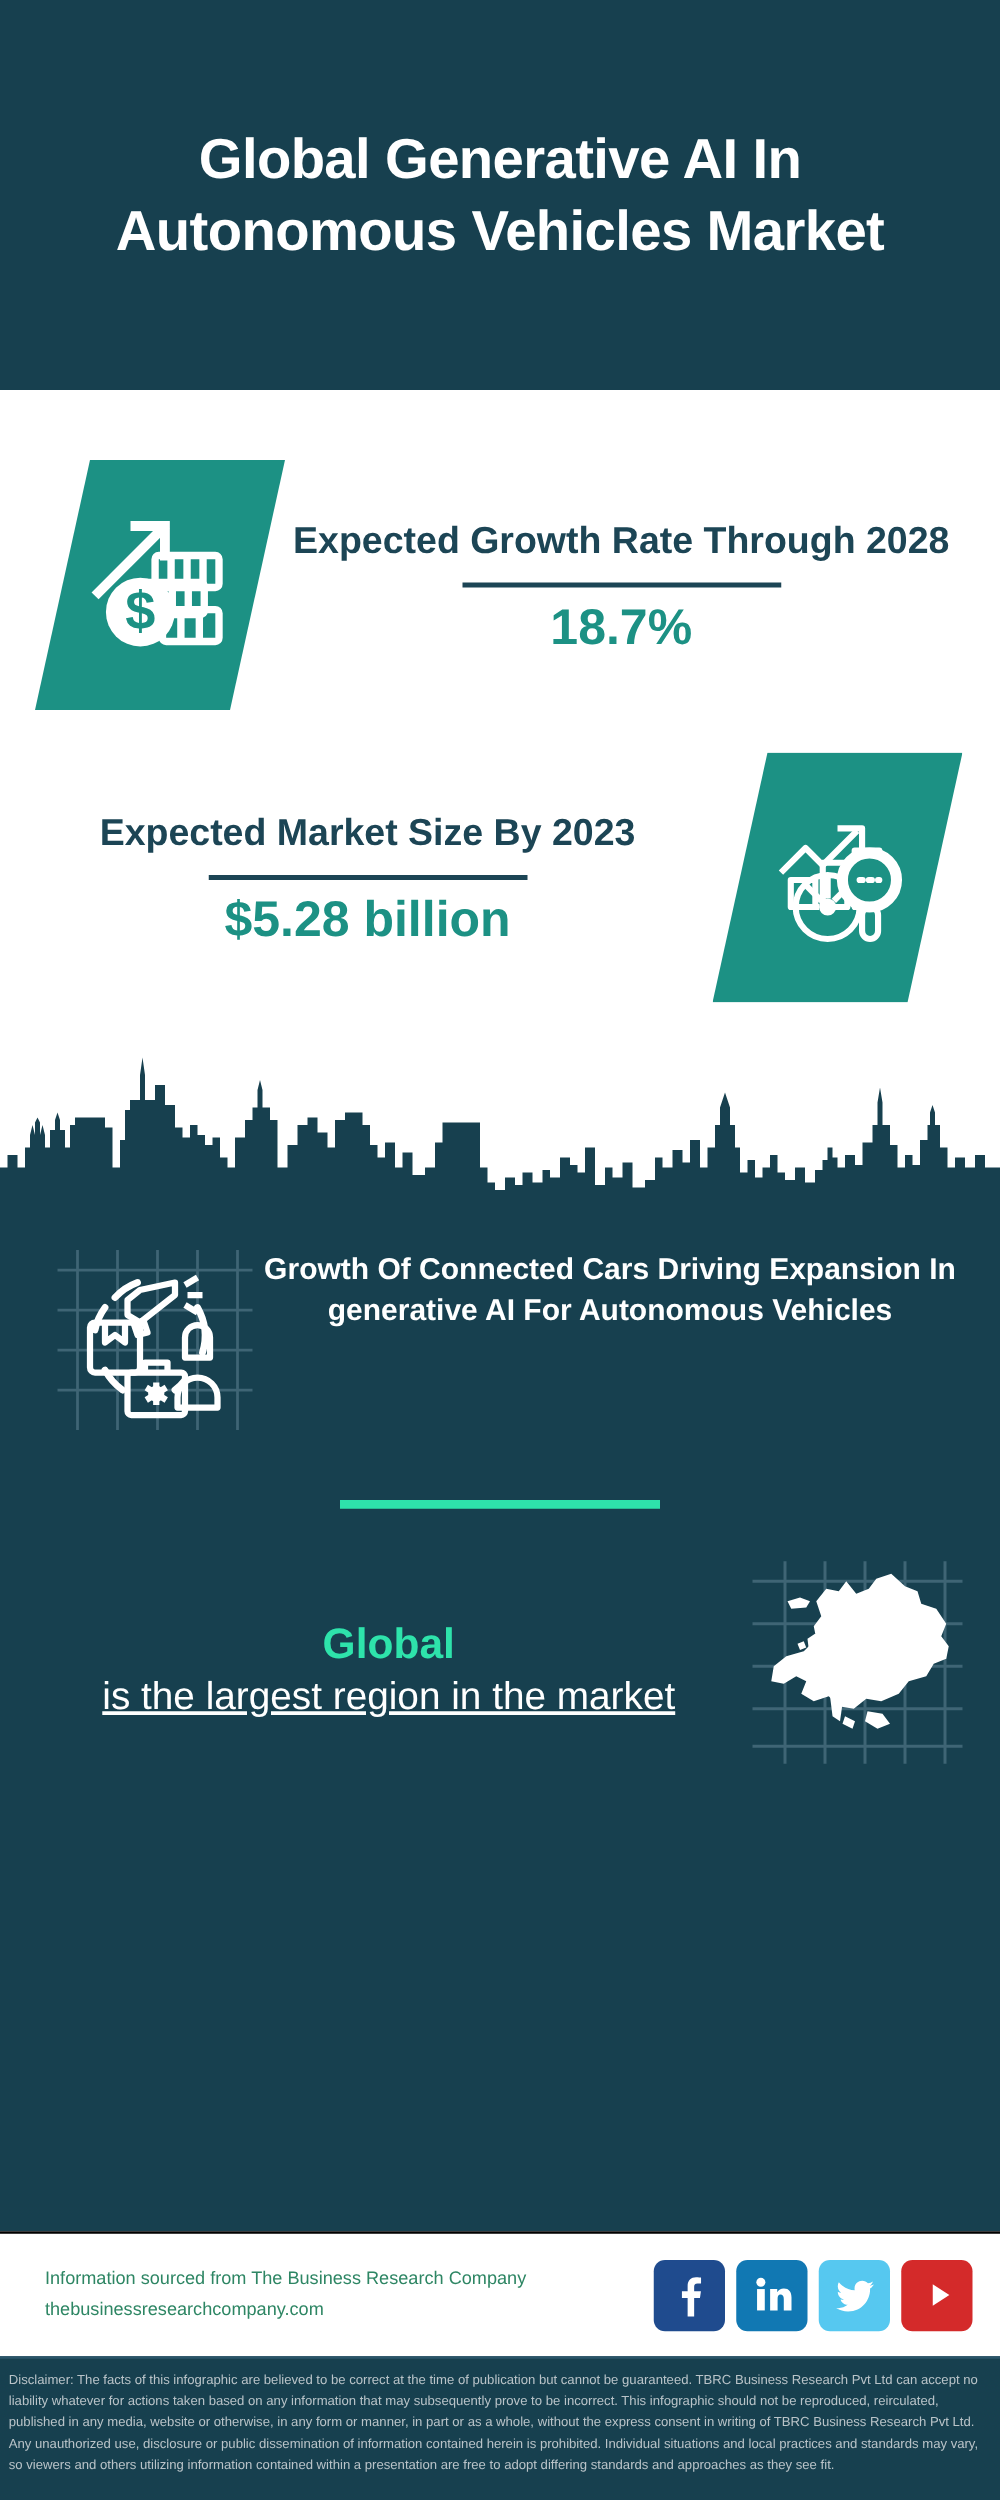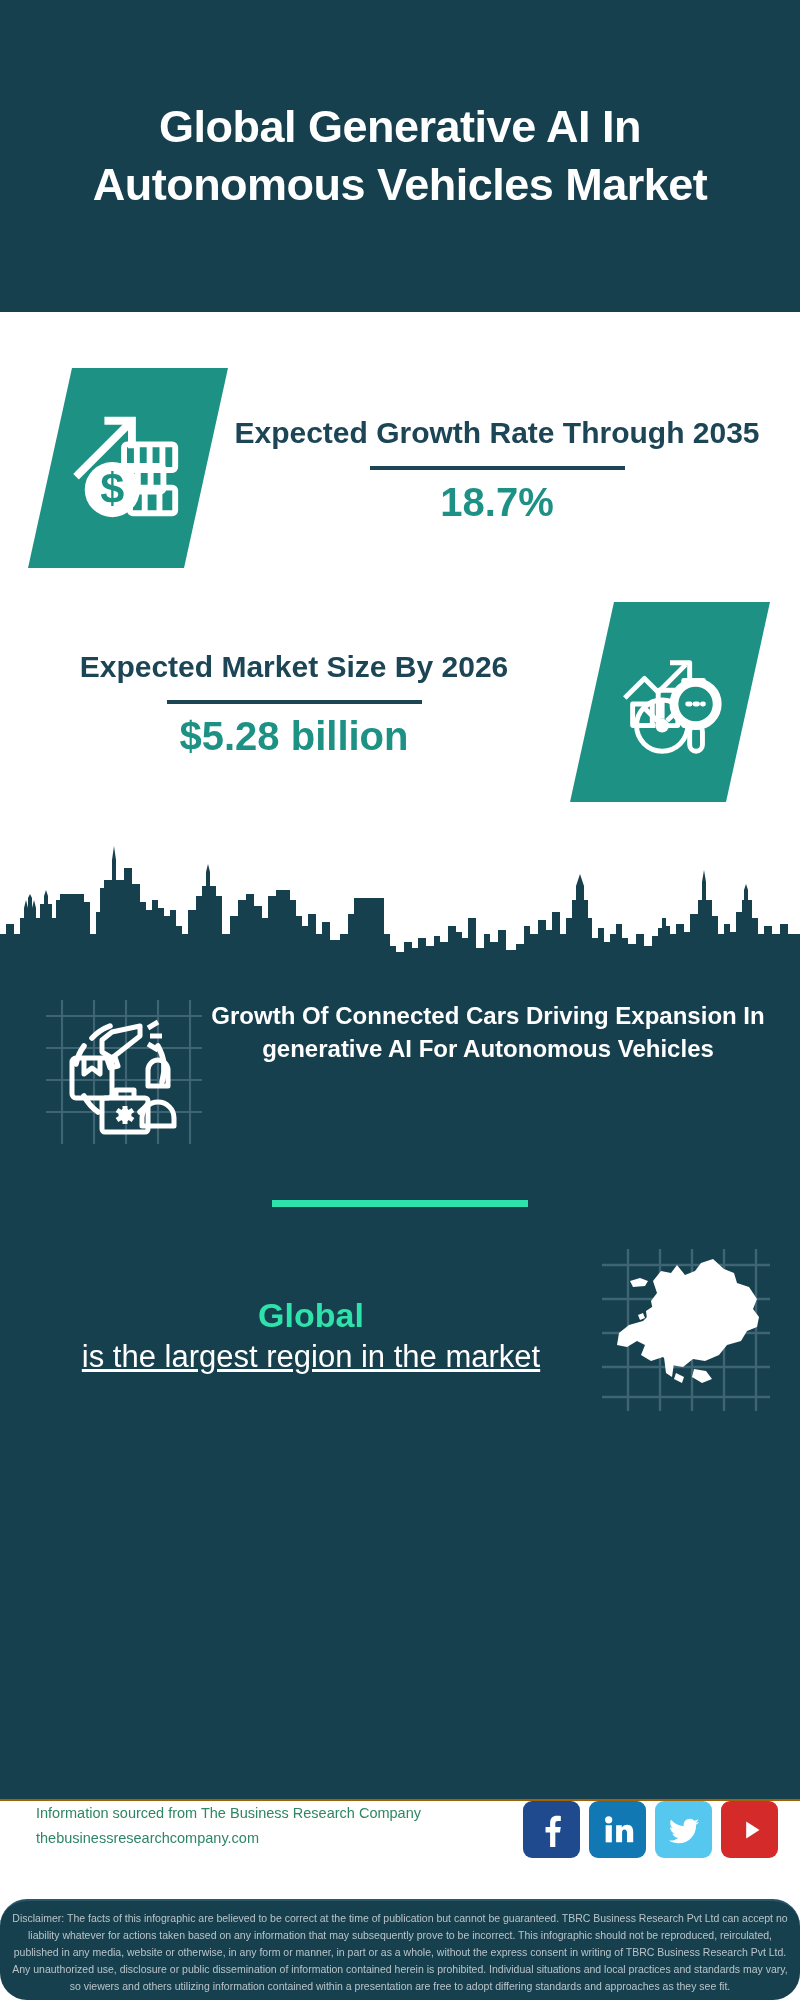--- a/index.html
+++ b/index.html
@@ -90,42 +90,41 @@
     color:#2ee3ab;font-size:34px;font-weight:bold;line-height:1.3;
   }
   .region-body{
     color:#ffffff;font-size:31px;font-weight:normal;line-height:1.28;text-decoration:underline;
   }
   .region-map{flex:0 0 auto;width:180px;height:180px;}
 
   
   .footer{
     background:#ffffff;height:100px;
-    display:flex;align-items:flex-start;
+    display:flex;align-items:center;
     padding:0 22px 0 36px;
-    border-top:2px solid #a16207;
+    border-top:2px solid #000000;
     box-sizing:border-box;
   }
   .footer-text{flex:1;color:#2e8664;font-size:14.5px;line-height:1.75;}
   .socials{display:flex;gap:9px;align-items:center;}
   .sicon{width:57px;height:57px;border-radius:9px;display:flex;align-items:center;justify-content:center;}
   .sicon svg{display:block}
 
   
   .disclaimer{
     background:#17404f;
     color:#b9c3c8;
     font-size:10.5px;
     line-height:1.62;
     padding:9px 7px 6px 7px;
     box-sizing:border-box;
-    text-align:center;
-    height:101px;
+    text-align:left;
+    height:115px;
     border-top:2px solid #2b566a;
-    border-radius:27px;
   }
 </style>
 </head>
 <body>
 
 <div class="page">
 
   <div class="header">
     <h1>Global Generative AI In Autonomous Vehicles Market</h1>
   </div>
@@ -152,29 +151,29 @@
               <rect x="62" y="80" width="46" height="26" rx="3"></rect>
               <line x1="77" y1="80" x2="77" y2="106"></line>
               <line x1="92" y1="80" x2="92" y2="106"></line>
             </g>
             <circle cx="44" cy="82" r="28" fill="#ffffff"></circle>
             <text x="44" y="96" font-size="44" font-weight="bold" fill="#1c9184" text-anchor="middle" font-family="Liberation Sans, sans-serif">$</text>
           </svg>
         </span>
       </div>
       <div class="stat">
-        <div class="label">Expected Growth Rate Through 2035</div>
+        <div class="label">Expected Growth Rate Through 2028</div>
         <div class="rule"></div>
         <div class="value">18.7%</div>
       </div>
     </div>
 
     <div class="row size-row">
       <div class="stat">
-        <div class="label">Expected Market Size By 2026</div>
+        <div class="label">Expected Market Size By 2023</div>
         <div class="rule"></div>
         <div class="value">$5.28 billion</div>
       </div>
       <div class="para">
         <span>
           <svg viewBox="0 0 120 120" fill="none" stroke="#ffffff" stroke-width="5" stroke-linejoin="round">
             <polyline points="14,56 34,36 48,50 76,22"></polyline>
             <polyline points="60,20 80,20 80,40"></polyline>
             <rect x="22" y="62" width="20" height="22"></rect>
             <rect x="48" y="48" width="20" height="36"></rect>

